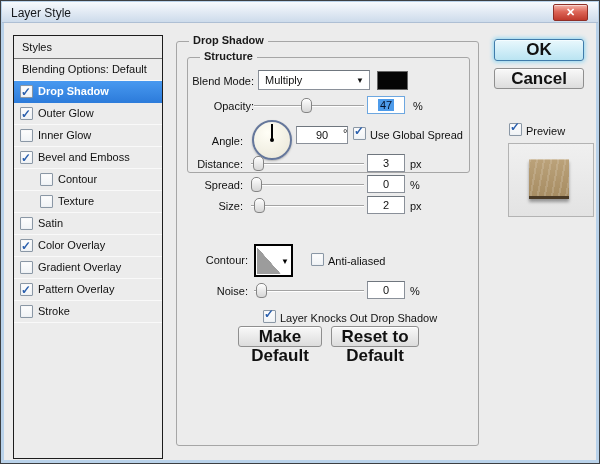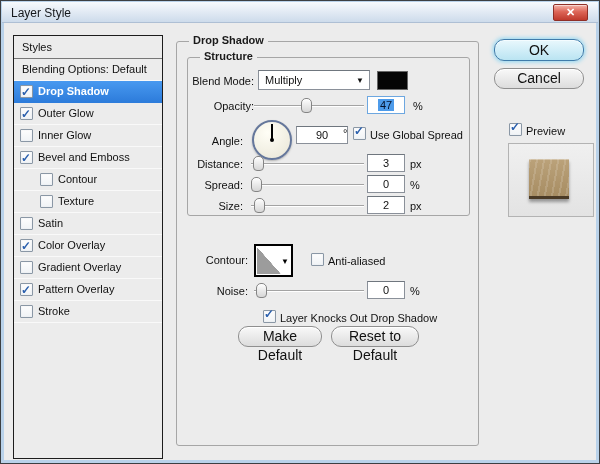--- a/index.html
+++ b/index.html
@@ -87,23 +87,24 @@
     border:1px solid #848484; border-radius:5px 5px 4px 4px;
     box-shadow:inset 0 1px 0 #fff;
   }
   .dropdown {
     position:absolute; background:#fff; border:1px solid #8a9099; border-top-color:#6f767e;
     line-height:18px; padding-left:6px;
   }
   .dd-arrow { position:absolute; right:5px; top:1px; font-size:8px; color:#111; }
   .pushbtn {
     position:absolute; background:linear-gradient(#f9f9f9,#dcdcdc);
-    border:1px solid #8f8f8f; border-radius:10px;
-    text-align:center; font-size:14px; color:#111;
+    border:1px solid #8f8f8f; border-radius:3px;
+    text-align:center; font-size:17px; color:#111;
     box-shadow:inset 0 1px 0 #fff;
+    font-weight:bold;
   }
   .pushbtn.default {
     background:linear-gradient(#e9f8fd,#badfF0);
     background:linear-gradient(#e9f8fd,#bae4f2);
     border:1px solid #3f7cab;
     box-shadow:0 0 4px 1px #8ed6f2, inset 0 1px 0 #f4fcff;
   }
   
   #angle-dial {
     position:absolute; left:248px; top:119px; width:40px; height:40px;
@@ -212,21 +213,21 @@
       <div class="srow">
         <span class="cb"></span>
         <span class="lbl">Stroke</span>
       </div>
     </div>
 
     <div class="groupbox" style="left:172px; top:18px; width:303px; height:405px;">
       <span class="gb-label">Drop Shadow</span>
     </div>
 
-    <div class="groupbox" style="left:183px; top:34px; width:283px; height:159px;">
+    <div class="groupbox" style="left:183px; top:34px; width:283px; height:116px;">
       <span class="gb-label">Structure</span>
     </div>
 
     <div class="flabel" style="left:182px; top:52px; width:68px;">Blend Mode:</div>
     <div class="dropdown" style="left:254px; top:47px; width:112px; height:20px;">
       <span>Multiply</span>
       <span class="dd-arrow">▼</span>
     </div>
     <div style="position:absolute; left:373px; top:48px; width:31px; height:19px; background:#050505; border:1px solid #666;"></div>
 

